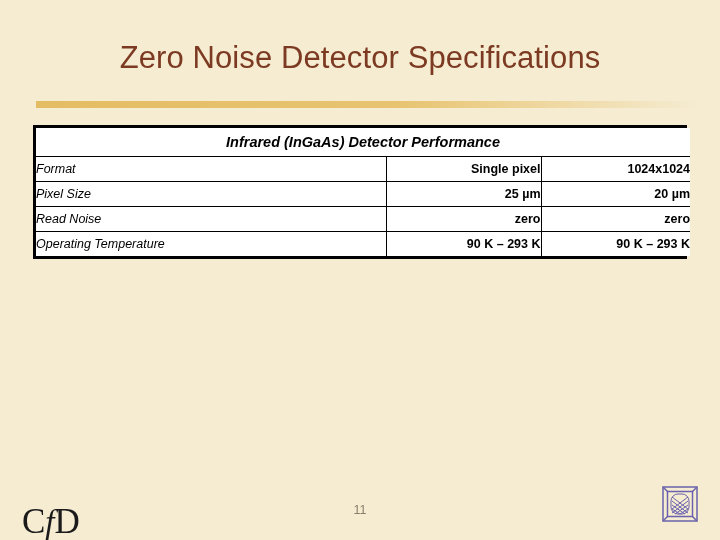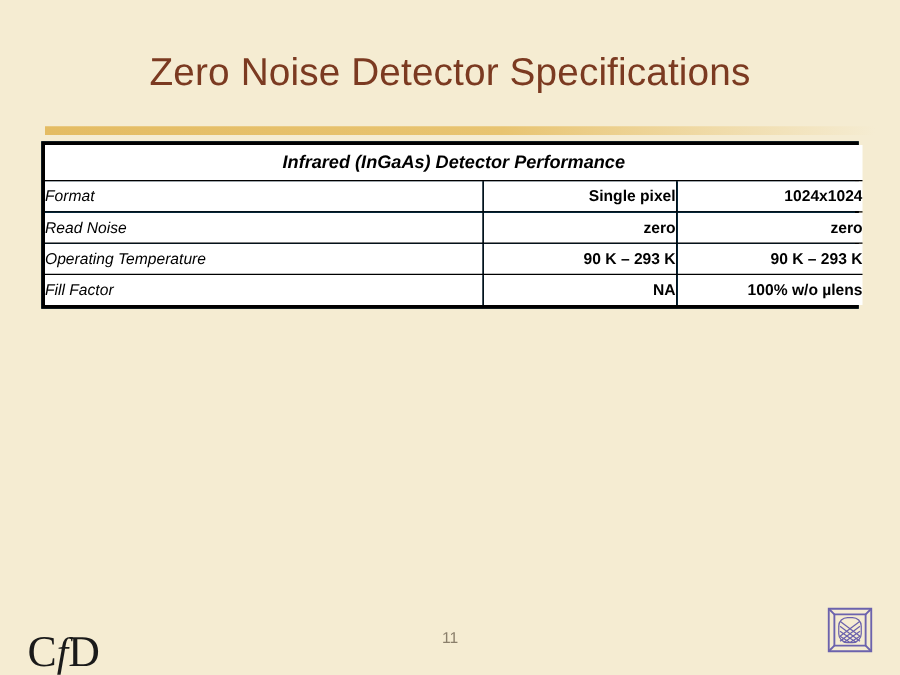--- a/index.html
+++ b/index.html
@@ -35,25 +35,25 @@
     top: 101px;
     width: 664px;
     height: 7px;
     background: linear-gradient(to right, #e4bc63 0%, #e8c471 55%, #f0dcab 82%, #f5ecd2 100%);
   }
 
   
   #spec-table-wrap {
     position: absolute;
     left: 33px;
-    top: 113px;
+    top: 125px;
     width: 654px;
     border: 3px solid #000;
     box-sizing: border-box;
-    background: #0c4a6e;
+    background: #ffffff;
   }
   table.spec {
     border-collapse: collapse;
     width: 100%;
     table-layout: fixed;
   }
   table.spec td {
     border: 1.5px solid #000;
     padding: 0;
     vertical-align: middle;
@@ -180,33 +180,33 @@
       <tr>
         <td class="tbl-title-cell" colspan="3">Infrared (InGaAs) Detector Performance</td>
       </tr>
 
       <tr>
         <td class="row-cell-param">Format</td>
         <td class="row-cell-val">Single pixel</td>
         <td class="row-cell-val">1024x1024</td>
       </tr>
       <tr>
+        <td class="row-cell-param">Pixel Size</td>
+        <td class="row-cell-val">25 µm</td>
+        <td class="row-cell-val">20 µm</td>
+      </tr>
+      <tr>
         <td class="row-cell-param">Read Noise</td>
         <td class="row-cell-val">zero</td>
         <td class="row-cell-val">zero</td>
       </tr>
       <tr>
         <td class="row-cell-param">Operating Temperature</td>
         <td class="row-cell-val">90 K – 293 K</td>
         <td class="row-cell-val">90 K – 293 K</td>
-      </tr>
-      <tr>
-        <td class="row-cell-param">Fill Factor</td>
-        <td class="row-cell-val">NA</td>
-        <td class="row-cell-val">100%  w/o µlens</td>
       </tr>
 
     </tbody>
   </table>
 </div>
 
 <div id="cfd-logo"><span>C<span class="f-script">f</span>D</span></div>
 
 <div id="page-number">11</div>
 

